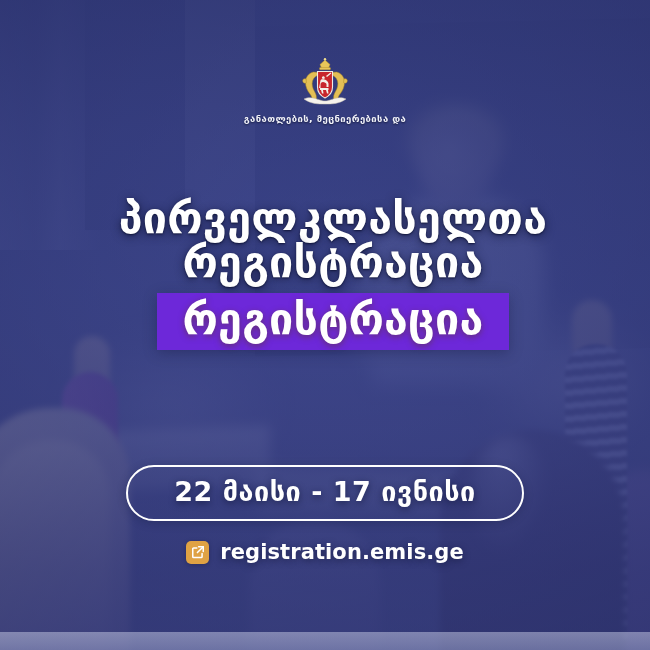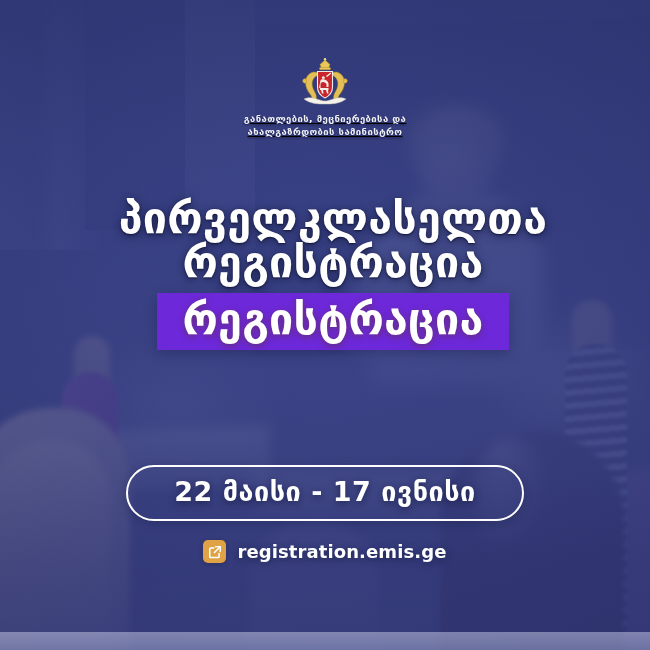--- a/index.html
+++ b/index.html
@@ -127,21 +127,21 @@
     position:absolute;left:0;right:0;bottom:0;height:18px;
     background:linear-gradient(180deg,rgba(190,194,222,.55) 0%,rgba(170,176,212,.48) 100%);
   }
 
   
   .content{position:absolute;inset:0;}
 
   
   .emblem-block{
     position:absolute;top:58px;left:0;right:0;
-    display:flex;flex-direction:column;align-items:center;text-decoration:underline;
+    display:flex;flex-direction:column;align-items:center;
   }
   .coa{width:56px;height:50px;display:block;}
   .ministry{
     margin-top:5px;
     text-align:center;
     color:#f2f3fa;
     font-size:9.5px;
     line-height:1.35;
     letter-spacing:.4px;
     font-weight:700;
@@ -199,21 +199,21 @@
     display:flex;align-items:center;justify-content:center;gap:11px;
   }
   .url-icon{
     width:23px;height:23px;border-radius:5px;
     background:#dfa244;
     display:flex;align-items:center;justify-content:center;
     flex:0 0 auto;
     box-shadow:0 1px 4px rgba(16,20,54,.35);
   }
   .url-text{
-    color:#ffffff;font-size:18px;font-weight:700;letter-spacing:.1px;
+    color:#ffffff;font-size:21px;font-weight:700;letter-spacing:.1px;
     text-shadow:0 2px 7px rgba(16,20,54,.6);
   }
 </style>
 </head>
 <body>
 
 <div class="poster">
 
   <div class="photo">
     <div class="ph wall-left"></div>
@@ -287,21 +287,20 @@
           <path d="M48 64 L50 71 L53 71 L52 64 Z"></path>
           <path d="M58 64 L60 71 L63 71 L62 64 Z"></path>
         </g>
 
         <g>
           <path d="M14 82 C30 74 44 86 56 86 C68 86 82 74 98 82 C84 92 70 92 56 92 C42 92 28 92 14 82 Z" fill="#f5f2ec" stroke="#c9c2b4" stroke-width="1"></path>
         </g>
       </svg>
       <div class="ministry">
         <span>განათლების, მეცნიერებისა და</span><br>
-        <span>ახალგაზრდობის სამინისტრო</span>
       </div>
     </div>
 
     <div class="headline">
       <span class="hl-line">პირველკლასელთა</span>
       <span class="hl-line">რეგისტრაცია</span>
       <span class="hl-badge-wrap">
         <span class="hl-badge">რეგისტრაცია</span>
       </span>
     </div>

